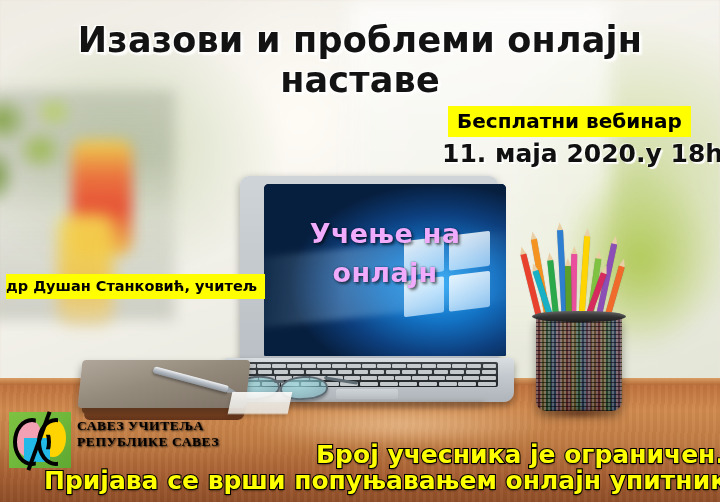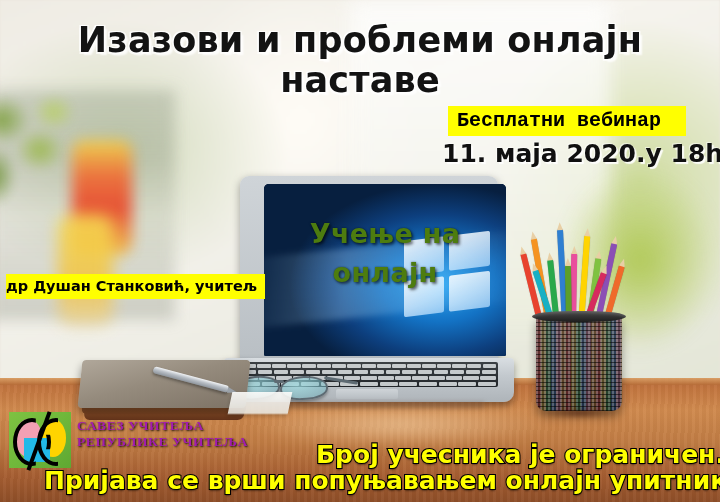--- a/index.html
+++ b/index.html
@@ -115,21 +115,21 @@
   .win-logo i:nth-child(2){left:45px;top:0;width:41px;height:35px;}
   .win-logo i:nth-child(3){left:0;top:40px;width:40px;height:36px;}
   .win-logo i:nth-child(4){left:45px;top:40px;width:41px;height:36px;}
   .win-rays{
     position:absolute;left:-20px;top:60px;width:290px;height:70px;
     background:linear-gradient(100deg,rgba(255,255,255,0) 0%,rgba(180,225,255,.30) 35%,rgba(255,255,255,.08) 70%,rgba(255,255,255,0) 100%);
     transform:rotate(-6deg);filter:blur(3px);
   }
   .screen-text{
     position:absolute;left:0;top:30px;width:242px;
-    text-align:center;color:#4d7c0f;
+    text-align:center;color:#f0abfc;
     font-weight:bold;font-size:27px;line-height:1.45;
     letter-spacing:.3px;
     text-shadow:2px 2px 3px rgba(0,0,0,.55), 0 0 2px rgba(0,0,0,.5);
   }
   .base{
     position:absolute;left:0;top:182px;width:290px;height:44px;
     background:linear-gradient(180deg,#d9dee2 0%,#c3c9ce 40%,#aeb4b9 100%);
     border-radius:4px 4px 10px 10px;
     box-shadow:0 4px 7px rgba(0,0,0,.35);
   }
@@ -257,21 +257,21 @@
        1.5px -1.5px 0 rgba(255,255,255,.7),
       -1.5px  1.5px 0 rgba(255,255,255,.7),
        3px 3px 2px rgba(255,255,255,.85);
   }
 
   .hl{
     position:absolute;background:#ffff00;color:#000;
     font-weight:bold;display:inline-block;
     white-space:nowrap;
   }
-  .hl-webinar{left:448px;top:106px;padding:3px 25px 4px 9px;font-size:20px;font-family:Liberation Mono, monospace;}
+  .hl-webinar{left:448px;top:106px;padding:3px 9px 4px 9px;font-size:20px;}
 
   .date{
     position:absolute;left:442px;top:139px;
     font-size:25px;font-weight:bold;color:#101010;white-space:nowrap;
     text-shadow:2px 2px 1px rgba(255,255,255,.9), -1px -1px 0 rgba(255,255,255,.55);
   }
 
   .hl-p1{left:6px;top:274px;padding:4px 8px 5px 0;font-size:14.5px;}
   .hl-p2{left:6px;top:322px;padding:4px 8px 5px 8px;font-size:14.5px;}
 
@@ -302,21 +302,21 @@
     position:absolute;left:28px;top:6px;width:30px;height:40px;
     border:4px solid #000;border-radius:50%;
     clip-path:polygon(0 0,55% 0,55% 100%,0 100%);
   }
   .logo-slash{
     position:absolute;left:28px;top:-2px;width:4px;height:62px;
     background:#000;transform:rotate(20deg);
   }
   .logo-text{
     position:absolute;left:77px;top:418px;width:230px;
-    color:#a21caf;font-family:"Liberation Serif","DejaVu Serif",serif;
+    color:#000000;font-family:"Liberation Serif","DejaVu Serif",serif;
     font-weight:bold;font-size:13.5px;line-height:1.15;letter-spacing:.6px;
     text-shadow:1px 1px 2px rgba(0,0,0,.85);
   }
 
   
   .bottom1,.bottom2{
     position:absolute;color:#ffff00;font-weight:bold;white-space:nowrap;
     -webkit-text-stroke:2.2px #000;
     paint-order:stroke fill;
     text-shadow:0 2px 2px rgba(0,0,0,.45);
@@ -486,19 +486,19 @@
     <div class="logo-box"></div>
     <div class="logo-pink"></div>
     <div class="logo-yellow"></div>
     <div class="logo-cyan"></div>
     <div class="logo-c1"></div>
     <div class="logo-c2"></div>
     <div class="logo-slash"></div>
   </div>
   <div class="logo-text">
     <div>САВЕЗ УЧИТЕЉА</div>
-    <div>РЕПУБЛИКЕ УЧИТЕЉА</div>
+    <div>РЕПУБЛИКЕ САВЕЗ</div>
   </div>
 
   <div class="bottom1">Број учесника је ограничен.</div>
   <div class="bottom2">Пријава се врши попуњавањем онлајн упитника.</div>
 
 </div>
 
 </body></html>

